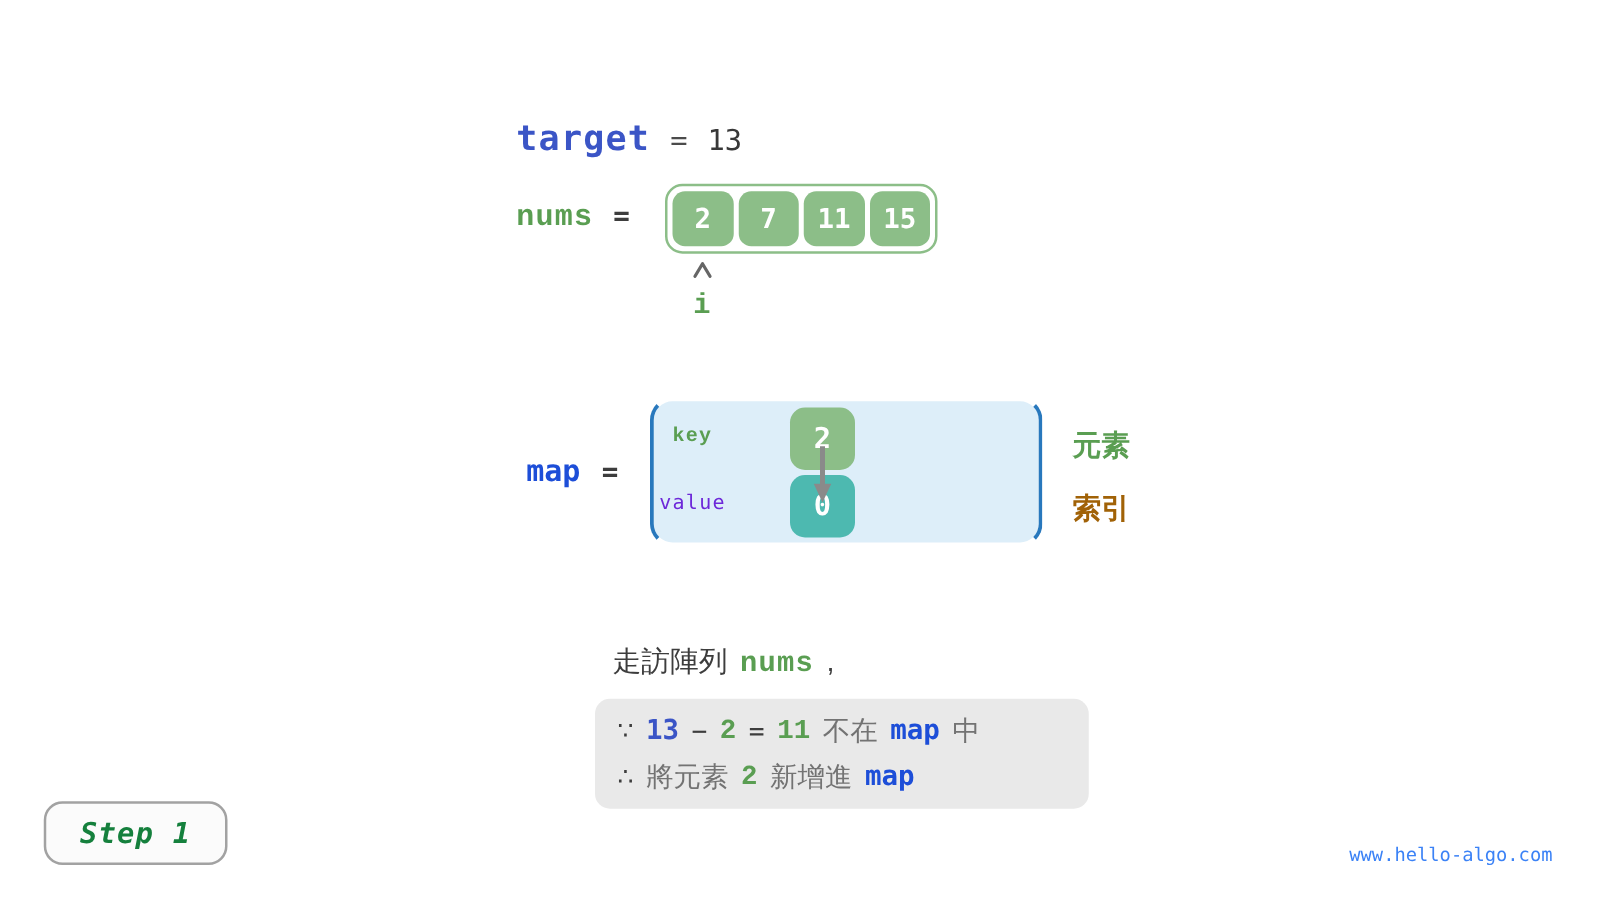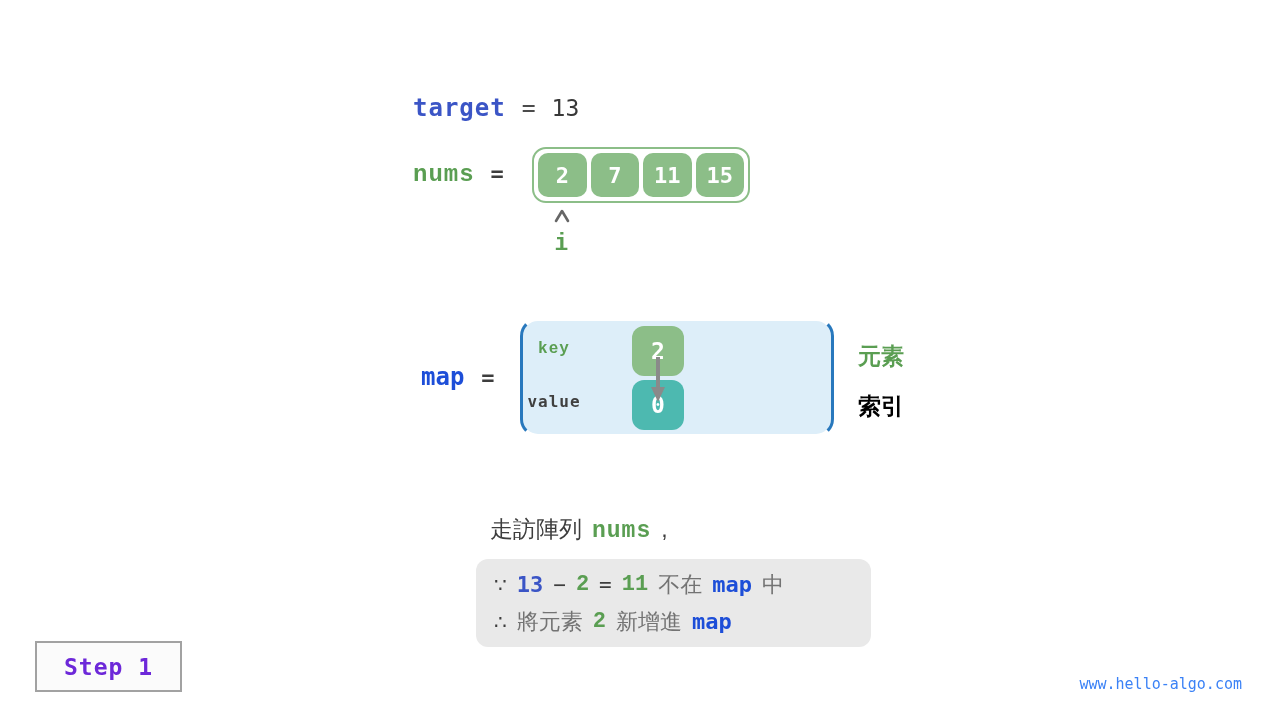--- a/index.html
+++ b/index.html
@@ -11,30 +11,30 @@
     background: #ffffff;
     overflow: hidden;
     font-family: "Liberation Sans", sans-serif;
   }
   .mono { font-family: "DejaVu Sans Mono", monospace; }
 
   
   .c-royal  { color: #3b55c6; font-weight: bold; }
   .c-azure  { color: #1d4ed8; font-weight: bold; }
   .c-green  { color: #5a9e52; font-weight: bold; font-family: Liberation Mono, monospace; }
-  .c-teal   { color: #404040; font-weight: bold; }
+  .c-teal   { color: #6d28d9; font-weight: normal; }
   .c-eq     { color: #4b4b4b; }
 
   
   .target-line {
     position: absolute; left: 413px; top: 94px;
     display: flex; align-items: baseline; gap: 16px;
     font-size: 23px;
   }
-  .target-line .kw { font-size: 24px; letter-spacing: 1px; }
+  .target-line .kw { font-size: 28px; letter-spacing: 1px; }
   .target-line .val { color: #383838; }
 
   
   .nums-label {
     position: absolute; left: 413px; top: 161px;
     display: flex; align-items: baseline; gap: 16px;
     font-size: 24px;
   }
   .nums-label .kw { letter-spacing: 1px; }
   .nums-label .eq { font-weight: bold; color: #3d3d3d; font-size: 22px; }
@@ -100,21 +100,21 @@
   }
   .kv-box.key   { top: 326px; background: #8cbe88; }
   .kv-box.value { top: 380px; background: #4db9b0; }
   .kv-arrow { position: absolute; left: 648px; top: 355px; }
 
   .side-label {
     position: absolute; left: 858px;
     font-size: 23px; font-weight: bold;
   }
   .side-label.element { top: 341px; color: #5a9e52; }
-  .side-label.index   { top: 391px; color: #000000; }
+  .side-label.index   { top: 391px; color: #a16207; }
 
   
   .caption {
     position: absolute; left: 490px; top: 514px;
     display: flex; align-items: baseline; gap: 10px;
     font-size: 23px;
   }
   .caption .zh { color: #3d3d3d; font-weight: 500; }
   .caption .code { font-size: 23px; letter-spacing: 1px; }
 
@@ -135,26 +135,27 @@
   .reason-line .sym { color: #3d3d3d; font-size: 20px; }
   .reason-line .num { font-size: 22px; }
   .reason-line .op  { color: #3d3d3d; font-size: 21px; }
 
   
   .step-badge {
     position: absolute; left: 35px; top: 641px;
     width: 147px; height: 51px;
     background: #fbfbfb;
     border: 2px solid #a2a2a2;
-    border-radius: 0;
+    border-radius: 15px;
     display: flex; align-items: center; justify-content: center;
-    color: #6d28d9;
+    color: #15803d;
     font-family: "DejaVu Sans Mono", monospace;
     font-weight: bold; font-size: 23px;
     letter-spacing: 1px;
+    font-style: italic;
   }
 
   
   .watermark {
     position: absolute; right: 38px; top: 675px;
     color: #3b82f6;
     font-family: "DejaVu Sans Mono", monospace;
     font-size: 15px;
   }
 </style>

